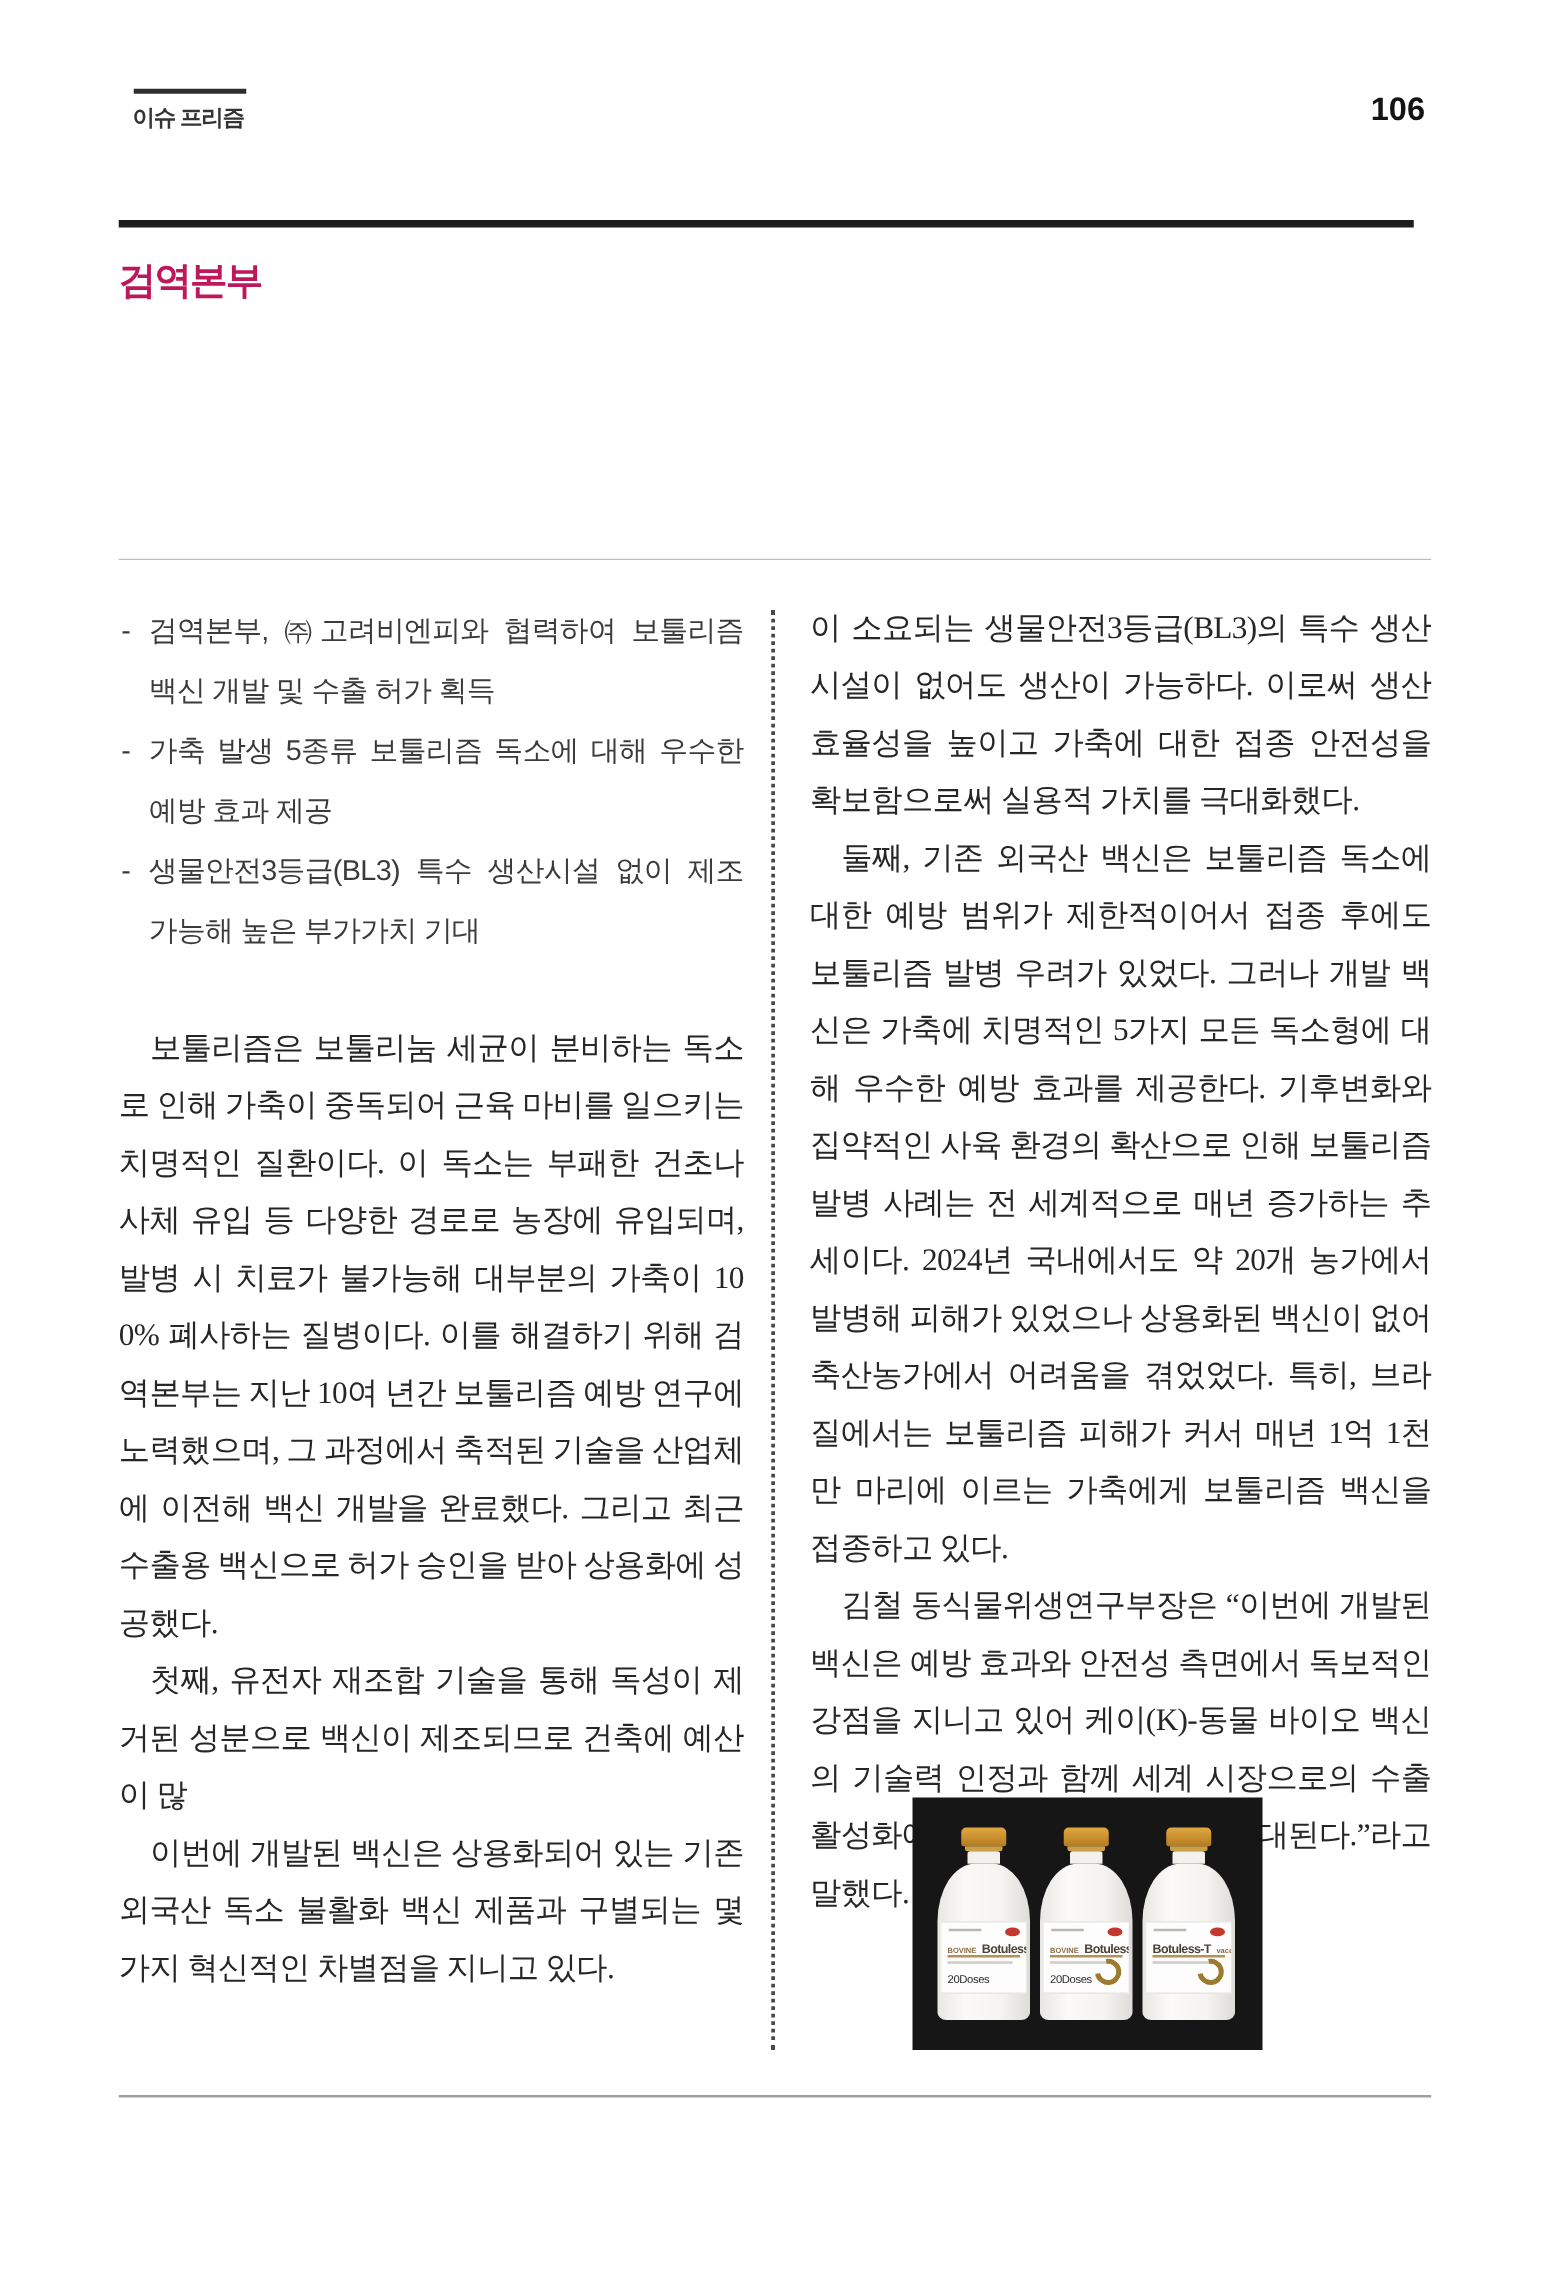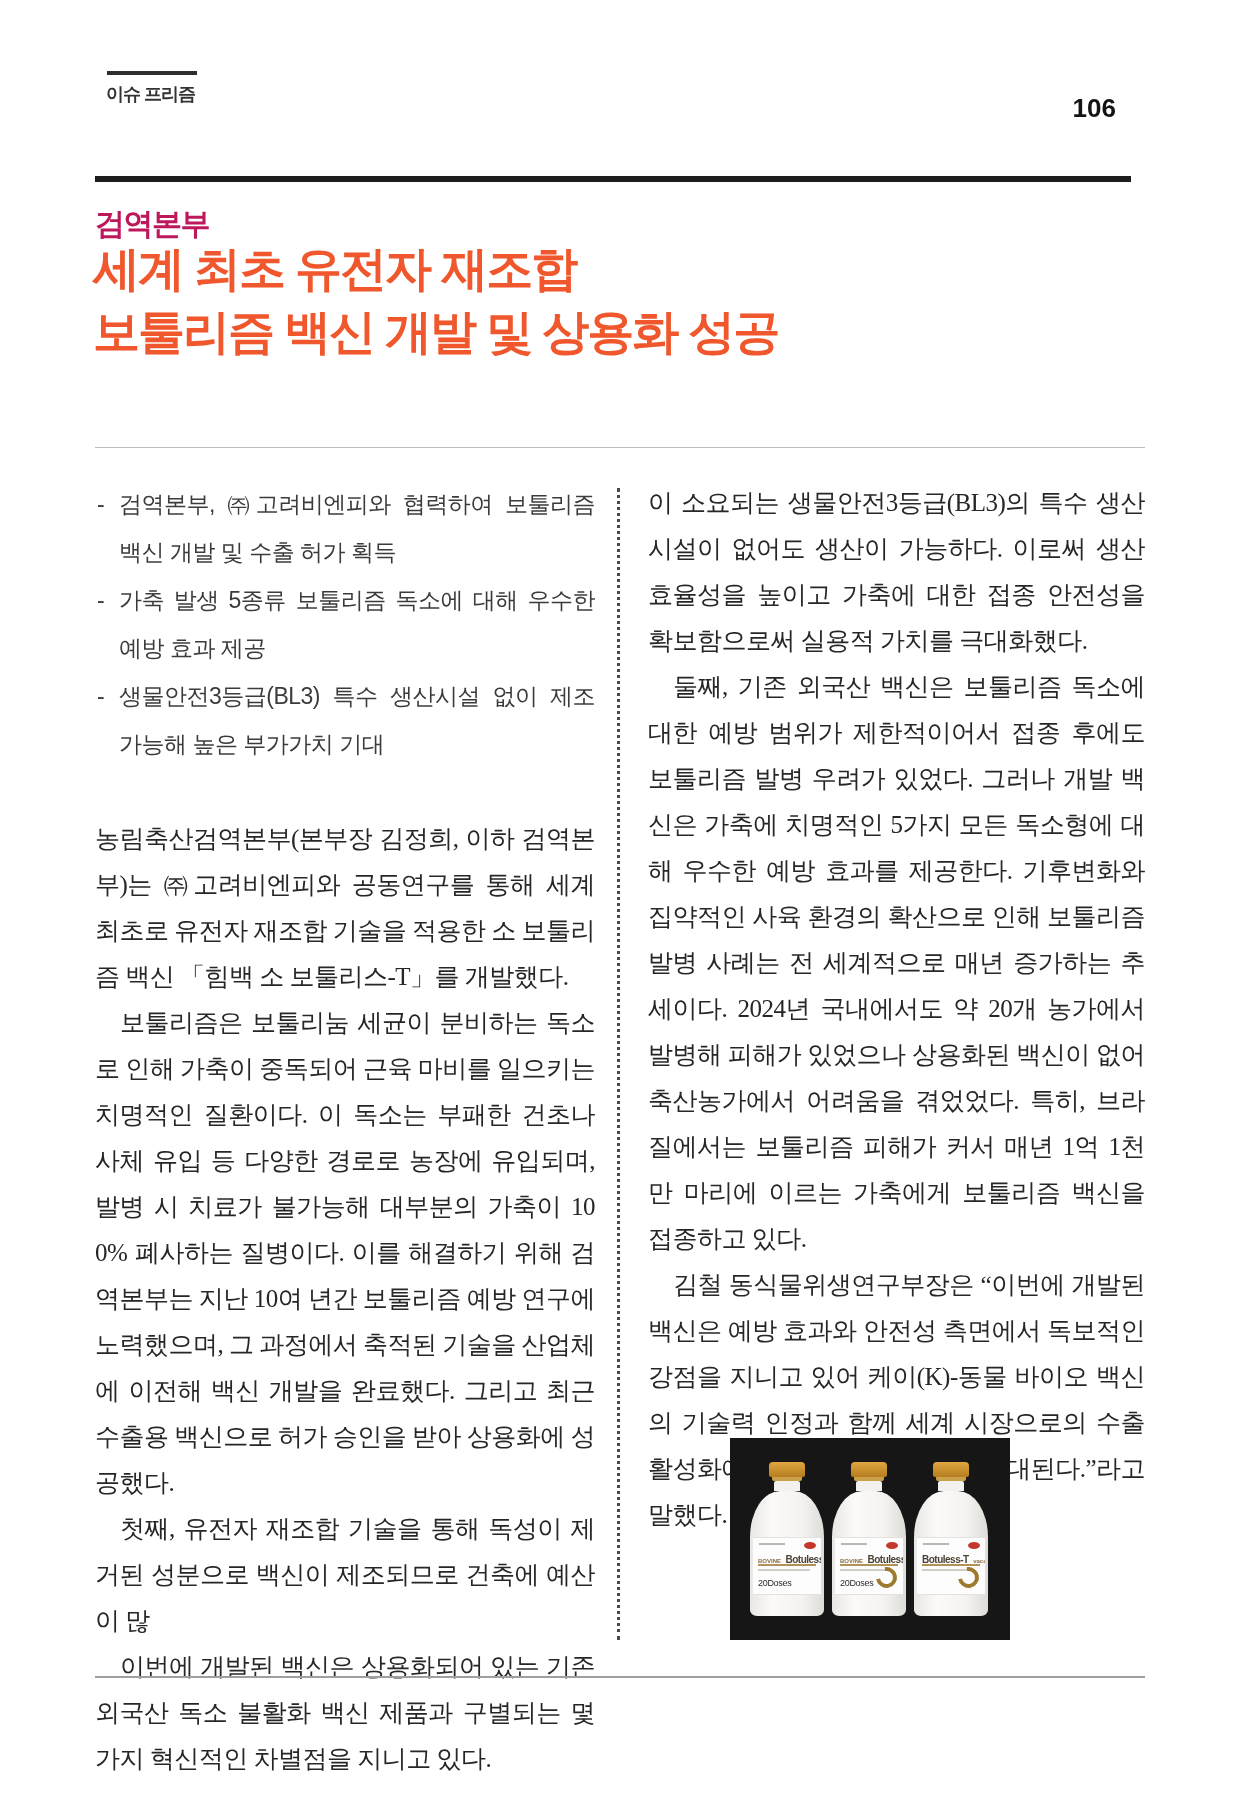--- a/index.html
+++ b/index.html
@@ -2,21 +2,21 @@
 <html lang="ko"><head>
 <meta charset="utf-8">
 <style>
   html,body{margin:0;padding:0;background:#ffffff;}
   body{width:1239px;height:1820px;font-family:"Liberation Sans",sans-serif;-webkit-font-smoothing:antialiased;}
   .page{position:relative;width:1239px;height:1820px;background:#ffffff;overflow:hidden;}
 
   
   .kicker-line{position:absolute;left:107px;top:71px;width:90px;height:4px;background:#2e2e2e;}
   .kicker{position:absolute;left:106px;top:82px;font-size:18px;font-weight:700;color:#333;letter-spacing:-1px;}
-  .page-number{position:absolute;left:1056px;top:72px;width:60px;text-align:right;font-size:26px;font-weight:800;color:#141414;margin-top:21px;}
+  .page-number{position:absolute;left:1080px;top:72px;width:60px;text-align:right;font-size:26px;font-weight:800;color:#141414;}
   .black-bar{position:absolute;left:95px;top:176px;width:1036px;height:6px;background:#1d1d1d;}
   .section-label{position:absolute;left:95px;top:204px;font-size:30px;font-weight:800;color:#be185d;letter-spacing:-1.5px;}
   .headline{position:absolute;left:93px;top:237px;width:1000px;font-size:47px;line-height:63px;font-weight:800;color:#f0572c;letter-spacing:-2px;}
   .title-rule{position:absolute;left:95px;top:447px;width:1050px;height:1px;background:#bdbdbd;}
 
   
   .col{position:absolute;top:480px;}
   .col-left{left:95px;width:500px;}
   .col-right{left:648px;width:497px;}
   .col-divider{position:absolute;left:617px;top:488px;height:1152px;width:0;border-left:3px dotted #4a4a4a;}
@@ -59,44 +59,39 @@
 <body>
 
 <div class="page">
 
   <div class="kicker-line"></div>
   <div class="kicker">이슈 프리즘</div>
   <div class="page-number">106</div>
 
   <div class="black-bar"></div>
   <div class="section-label">검역본부</div>
-  <div class="headline">
-    <span>세계 최초 유전자 재조합</span><br>
-    <span>보툴리즘 백신 개발 및 상용화 성공</span>
-  </div>
   <div class="title-rule"></div>
 
   <div class="col-divider"></div>
 
   <div class="col col-left">
     <ul class="bullets">
       <li>
         <span class="marker">-</span>
         <span>검역본부, ㈜고려비엔피와 협력하여 보툴리즘 백신 개발 및 수출 허가 획득</span>
       </li>
       <li>
         <span class="marker">-</span>
         <span>가축 발생 5종류 보툴리즘 독소에 대해 우수한 예방 효과 제공</span>
       </li>
       <li>
         <span class="marker">-</span>
         <span>생물안전3등급(BL3) 특수 생산시설 없이 제조 가능해 높은 부가가치 기대</span>
       </li>
     </ul>
-    <p class="body-p">농림축산검역본부(본부장 김정희, 이하 검역본부)는 ㈜고려비엔피와 공동연구를 통해 세계 최초로 유전자 재조합 기술을 적용한 소 보툴리즘 백신 「힘백 소 보툴리스-T」를 개발했다.</p>
     <p class="body-p indent">보툴리즘은 보툴리눔 세균이 분비하는 독소로 인해 가축이 중독되어 근육 마비를 일으키는 치명적인 질환이다. 이 독소는 부패한 건초나 사체 유입 등 다양한 경로로 농장에 유입되며, 발병 시 치료가 불가능해 대부분의 가축이 100% 폐사하는 질병이다. 이를 해결하기 위해 검역본부는 지난 10여 년간 보툴리즘 예방 연구에 노력했으며, 그 과정에서 축적된 기술을 산업체에 이전해 백신 개발을 완료했다. 그리고 최근 수출용 백신으로 허가 승인을 받아 상용화에 성공했다.</p>
     <p class="body-p indent">첫째, 유전자 재조합 기술을 통해 독성이 제거된 성분으로 백신이 제조되므로 건축에 예산이 많</p>
     <p class="body-p indent">이번에 개발된 백신은 상용화되어 있는 기존 외국산 독소 불활화 백신 제품과 구별되는 몇 가지 혁신적인 차별점을 지니고 있다.</p>
   </div>
 
   <div class="col col-right">
     <p class="body-p">이 소요되는 생물안전3등급(BL3)의 특수 생산시설이 없어도 생산이 가능하다. 이로써 생산 효율성을 높이고 가축에 대한 접종 안전성을 확보함으로써 실용적 가치를 극대화했다.</p>
     <p class="body-p indent">둘째, 기존 외국산 백신은 보툴리즘 독소에 대한 예방 범위가 제한적이어서 접종 후에도 보툴리즘 발병 우려가 있었다. 그러나 개발 백신은 가축에 치명적인 5가지 모든 독소형에 대해 우수한 예방 효과를 제공한다. 기후변화와 집약적인 사육 환경의 확산으로 인해 보툴리즘 발병 사례는 전 세계적으로 매년 증가하는 추세이다. 2024년 국내에서도 약 20개 농가에서 발병해 피해가 있었으나 상용화된 백신이 없어 축산농가에서 어려움을 겪었었다. 특히, 브라질에서는 보툴리즘 피해가 커서 매년 1억 1천만 마리에 이르는 가축에게 보툴리즘 백신을 접종하고 있다.</p>
     <p class="body-p indent">
       <span>김철 동식물위생연구부장은 “이번에 개발된 백신은 예방 효과와 안전성 측면에서 독보적인 강점을 지니고 있어 케이(K)-동물 바이오 백신의 기술력 인정과 함께 세계 시장으로의 수출 활성화에 큰 기여를 할 것으로 기대된다.”라고 말했다.</span>

